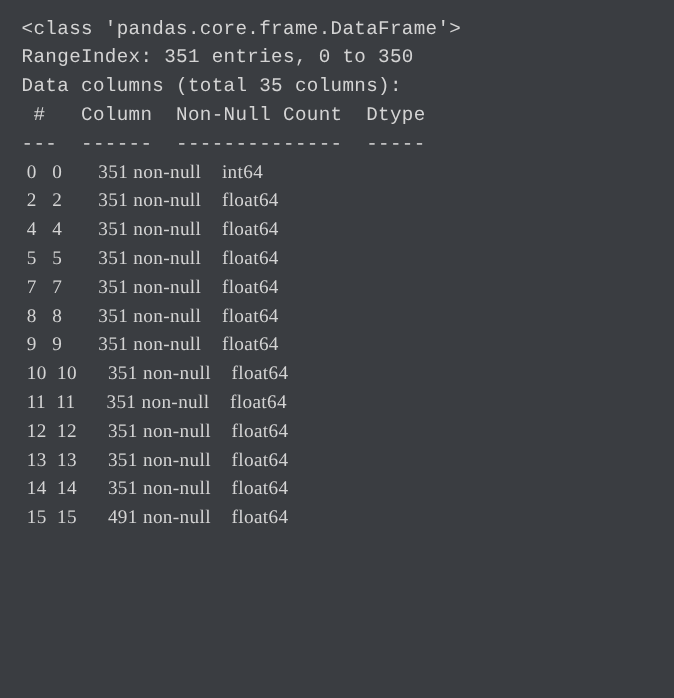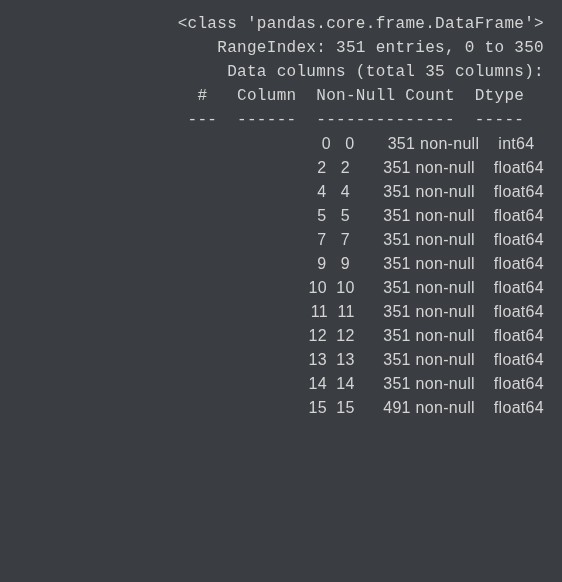--- a/index.html
+++ b/index.html
@@ -1,57 +1,57 @@
 <!DOCTYPE html>
 <html><head>
   <meta charset="utf-8">
   <style>
     * {
       margin: 0;
       padding: 0;
       box-sizing: border-box;
-      text-align: right;
     }
     body {
       background-color: #3a3d41;
       font-family: 'Consolas', 'Courier New', monospace;
       font-size: 16px;
       color: #d4d4d4;
       padding: 12px 18px;
       width: 562px;
       height: 582px;
       overflow: hidden;
       line-height: 1.5;
     }
     .output-line {
       white-space: pre;
       font-family: 'Consolas', 'Courier New', monospace;
       letter-spacing: 0.3px;
     }
     .row {
       white-space: pre;
-      font-family: Liberation Sans, sans-serif;
+      font-family: Liberation Serif, serif;
       letter-spacing: 0.3px;
     }
   </style>
 </head>
 <body>
 
 <div>
   <div class="output-line">&lt;class 'pandas.core.frame.DataFrame'&gt;</div>
   <div class="output-line">RangeIndex: 351 entries, 0 to 350</div>
   <div class="output-line">Data columns (total 35 columns):</div>
   <div class="output-line"> #   Column  Non-Null Count  Dtype  </div>
   <div class="output-line">---  ------  --------------  -----  </div>
   <div id="rows-container">
       <div class="row"> 0   0       351 non-null    int64  </div>
       <div class="row"> 2   2       351 non-null    float64</div>
       <div class="row"> 4   4       351 non-null    float64</div>
       <div class="row"> 5   5       351 non-null    float64</div>
       <div class="row"> 7   7       351 non-null    float64</div>
+      <div class="row"> 8   8       351 non-null    float64</div>
       <div class="row"> 9   9       351 non-null    float64</div>
       <div class="row"> 10  10      351 non-null    float64</div>
       <div class="row"> 11  11      351 non-null    float64</div>
       <div class="row"> 12  12      351 non-null    float64</div>
       <div class="row"> 13  13      351 non-null    float64</div>
       <div class="row"> 14  14      351 non-null    float64</div>
       <div class="row"> 15  15      491 non-null    float64</div>
     </div>
 </div>
 

